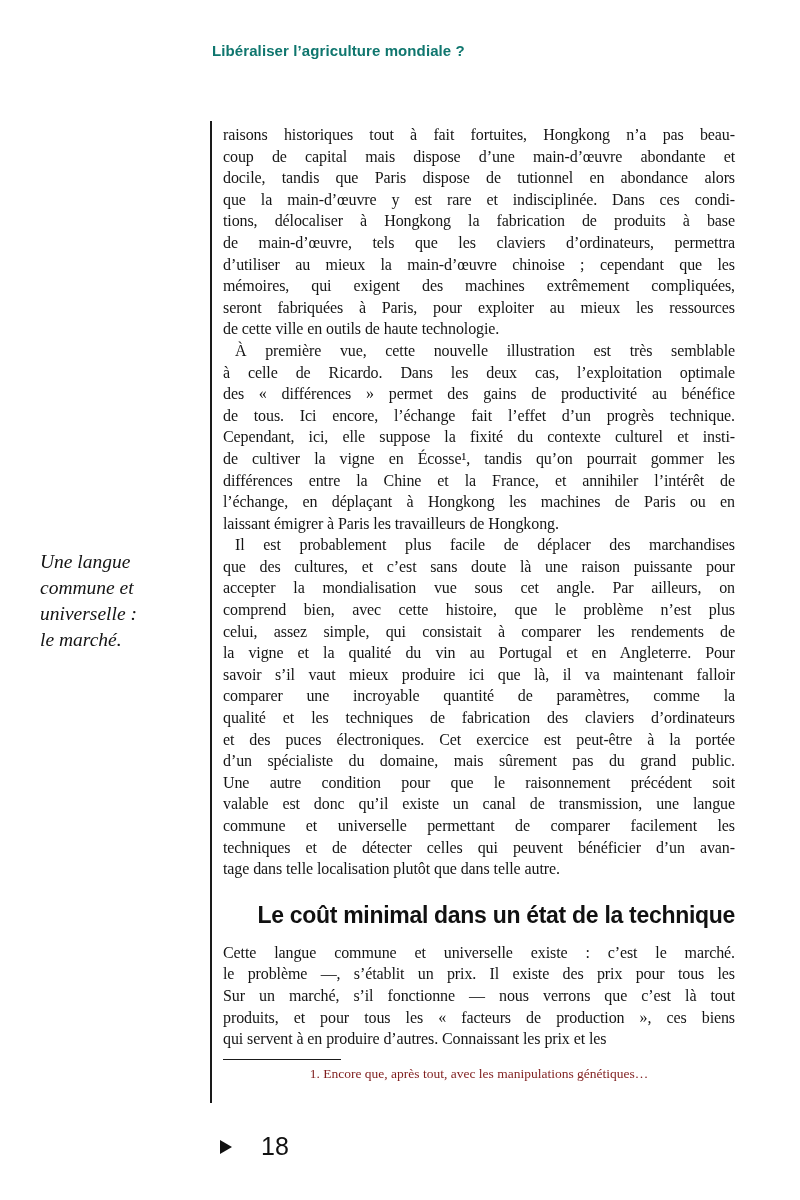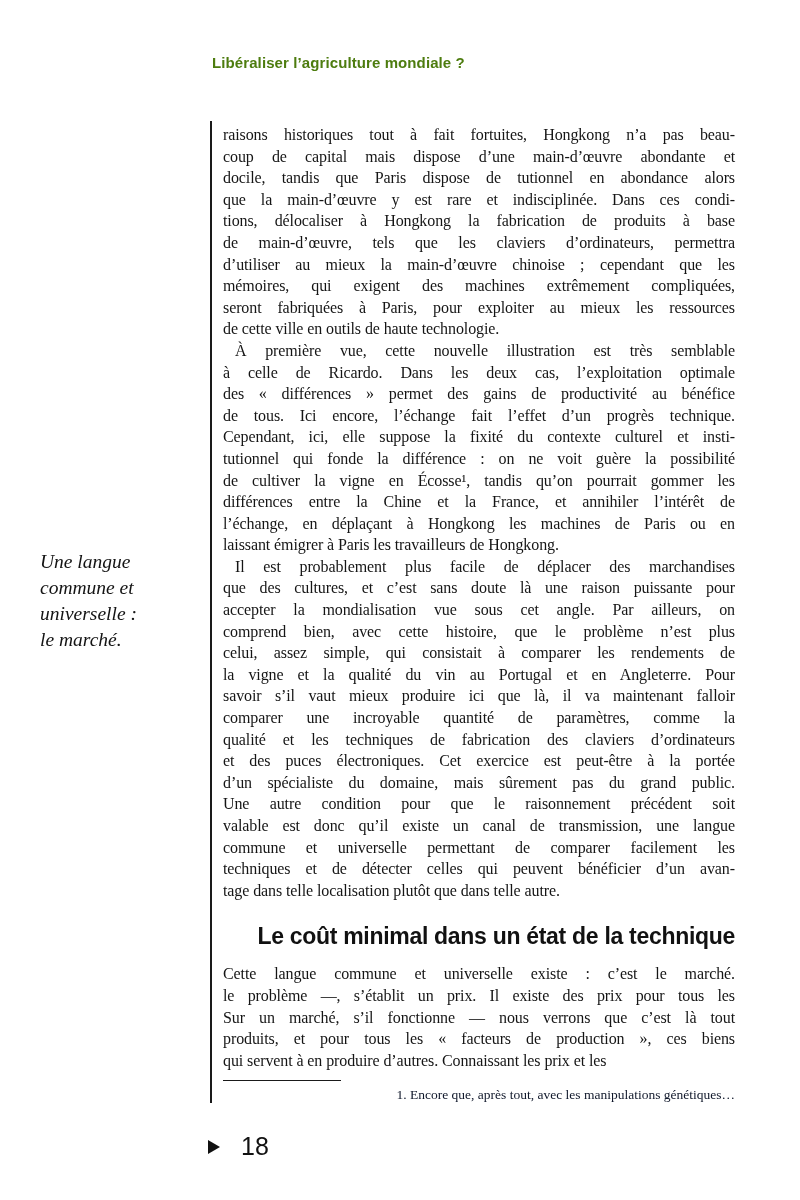--- a/index.html
+++ b/index.html
@@ -17,22 +17,21 @@
 
   
   .running-head {
     position: absolute;
     left: 212px;
     top: 42px;
     font-family: "Liberation Sans", sans-serif;
     font-weight: 700;
     font-size: 15px;
     letter-spacing: 0.1px;
-    color: #4d7c0f;
-    margin-top: 12px;
+    color: #0f766e;
   }
 
   
   .vrule {
     position: absolute;
     left: 210px;
     top: 121px;
     width: 1.5px;
     height: 982px;
     background: #1a1a1a;
@@ -85,32 +84,32 @@
     width: 118px;
     height: 1px;
     background: #1a1a1a;
     margin-top: 9px;
   }
   .footnote {
     margin-top: 5px;
     font-size: 13.5px;
     line-height: 17px;
     letter-spacing: 0;
-    color: #0f172a;
-    text-align: right;
+    color: #7f1d1d;
+    text-align: center;
   }
 
   
   .page-marker {
     position: absolute;
-    left: 208px;
+    left: 220px;
     top: 1132px;
     display: flex;
     align-items: center;
-    gap: 21px;
+    gap: 29px;
   }
   .triangle-icon {
     width: 0;
     height: 0;
     border-left: 12px solid #111111;
     border-top: 7.5px solid transparent;
     border-bottom: 7.5px solid transparent;
   }
   .page-number {
     font-family: "Liberation Sans", sans-serif;
@@ -148,21 +147,20 @@
           <div class="line">mémoires, qui exigent des machines extrêmement compliquées,</div>
           <div class="line">seront fabriquées à Paris, pour exploiter au mieux les ressources</div>
           <div class="line last">de cette ville en outils de haute technologie.</div>
         </div>
         <div class="para indent">
           <div class="line">À première vue, cette nouvelle illustration est très semblable</div>
           <div class="line">à celle de Ricardo. Dans les deux cas, l’exploitation optimale</div>
           <div class="line">des « différences » permet des gains de productivité au bénéfice</div>
           <div class="line">de tous. Ici encore, l’échange fait l’effet d’un progrès technique.</div>
           <div class="line">Cependant, ici, elle suppose la fixité du contexte culturel et insti-</div>
-          <div class="line">tutionnel qui fonde la différence : on ne voit guère la possibilité</div>
           <div class="line">de cultiver la vigne en Écosse¹, tandis qu’on pourrait gommer les</div>
           <div class="line">différences entre la Chine et la France, et annihiler l’intérêt de</div>
           <div class="line">l’échange, en déplaçant à Hongkong les machines de Paris ou en</div>
           <div class="line last">laissant émigrer à Paris les travailleurs de Hongkong.</div>
         </div>
         <div class="para indent">
           <div class="line">Il est probablement plus facile de déplacer des marchandises</div>
           <div class="line">que des cultures, et c’est sans doute là une raison puissante pour</div>
           <div class="line">accepter la mondialisation vue sous cet angle. Par ailleurs, on</div>
           <div class="line">comprend bien, avec cette histoire, que le problème n’est plus</div>

